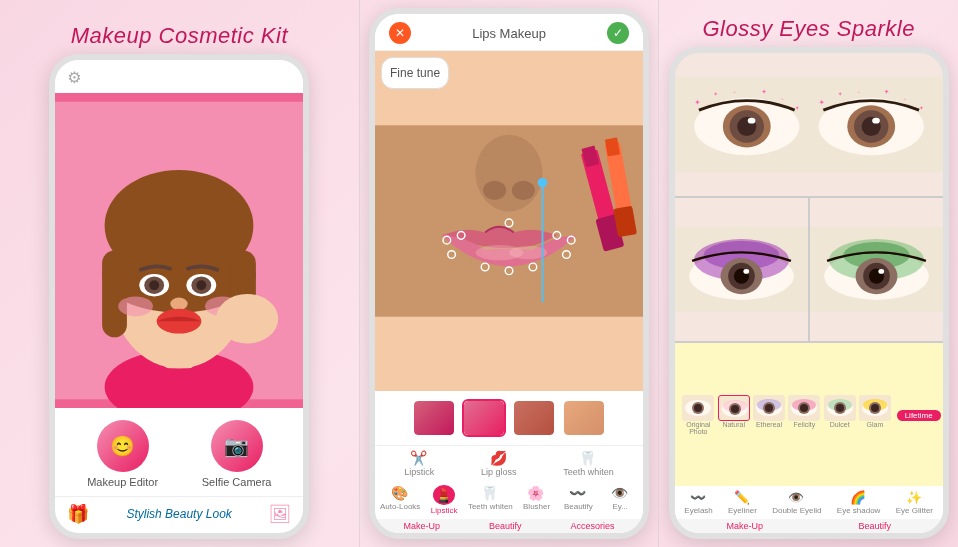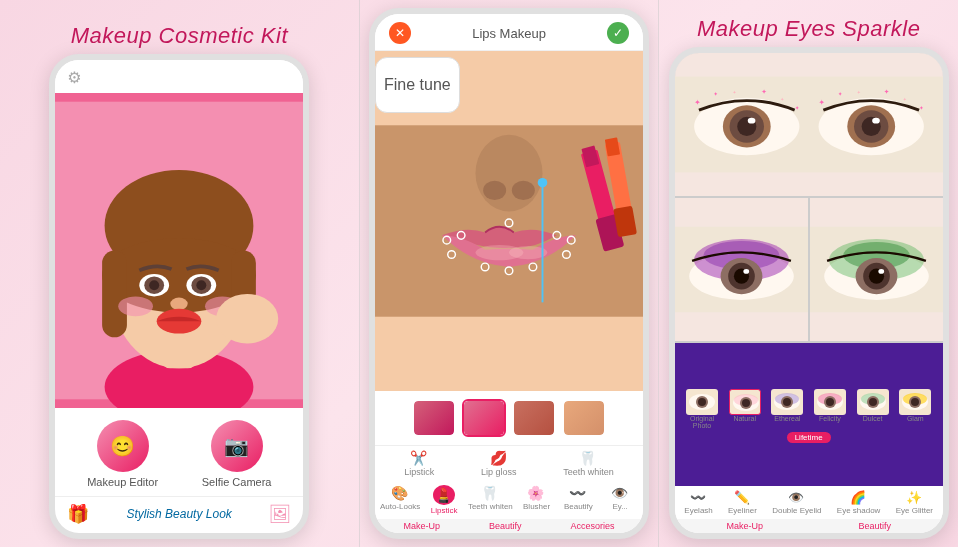--- a/index.html
+++ b/index.html
@@ -186,26 +186,26 @@
     .phone2-lips {
       background: #f5cba7;
       position: relative;
       overflow: hidden;
       flex: 1;
     }
 
     .fine-tune-btn {
       position: absolute;
       top: 6px;
-      left: 0;
+      left: 6px;
       background: white;
       border: 1px solid #ddd;
       border-radius: 12px;
-      padding: 18px 8px;
-      font-size: 16px;
+      padding: 8px 8px;
+      font-size: 12px;
       color: #555;
     }
 
     .color-swatches {
       display: flex;
       gap: 6px;
       padding: 8px 10px;
       background: #fff;
       justify-content: center;
       flex-shrink: 0;
@@ -582,21 +582,21 @@
       <span class="section-label">Make-Up</span>
       <span class="section-label">Beautify</span>
       <span class="section-label">Accesories</span>
     </div>
   </div>
 </div>
 
 <div class="panel-divider"></div>
 
 <div class="panel panel3">
-  <div class="panel-title">Makeup Eyes Sparkle</div>
+  <div class="panel-title">Glossy Eyes Sparkle</div>
 
   <div class="phone3-frame">
 
     <div class="eyes-grid">
 
       <div class="eye-cell wide">
         <svg viewBox="0 0 280 100" width="100%" height="100%">
           <rect width="280" height="100" fill="#f0e6d6"></rect>
 
           <ellipse cx="75" cy="52" rx="55" ry="30" fill="#fff8f0"></ellipse>
@@ -655,21 +655,21 @@
           <ellipse cx="70" cy="35" rx="50" ry="22" fill="#4caf50" opacity="0.4"></ellipse>
           <ellipse cx="70" cy="30" rx="35" ry="14" fill="#388e3c" opacity="0.5"></ellipse>
           <ellipse cx="70" cy="52" rx="22" ry="19" fill="#8d6e63"></ellipse>
           <ellipse cx="70" cy="52" rx="14" ry="14" fill="#4e342e"></ellipse>
           <ellipse cx="70" cy="52" rx="8" ry="8" fill="#1a0a00"></ellipse>
           <ellipse cx="75" cy="47" rx="3" ry="2.5" fill="white"></ellipse>
           <path d="M 18 36 Q 70 18 122 36" stroke="#1a0a00" stroke-width="2.5" fill="none"></path>
         </svg>
       </div>
 
-      <div class="eye-cell wide" style="background: #4c1d95; flex-direction: column; padding: 2px; min-height: 70px;">
+      <div class="eye-cell wide" style="background: #fef9c3; flex-direction: row; padding: 2px; min-height: 70px;">
         <div style="display: flex; justify-content: space-around; width: 100%; padding: 2px 4px;">
 
           <div style="display: flex; flex-direction: column; align-items: center;">
             <div style="width: 32px; height: 26px; background: #f5e6d0; border-radius: 3px; overflow:hidden; display:flex; align-items:center; justify-content:center;">
               <svg viewBox="0 0 32 26" width="32" height="26">
                 <ellipse cx="16" cy="13" rx="13" ry="8" fill="#fff8f0"></ellipse>
                 <ellipse cx="16" cy="13" rx="6" ry="6" fill="#8d6e63"></ellipse>
                 <ellipse cx="16" cy="13" rx="4" ry="4" fill="#3e2723"></ellipse>
               </svg>
             </div>

